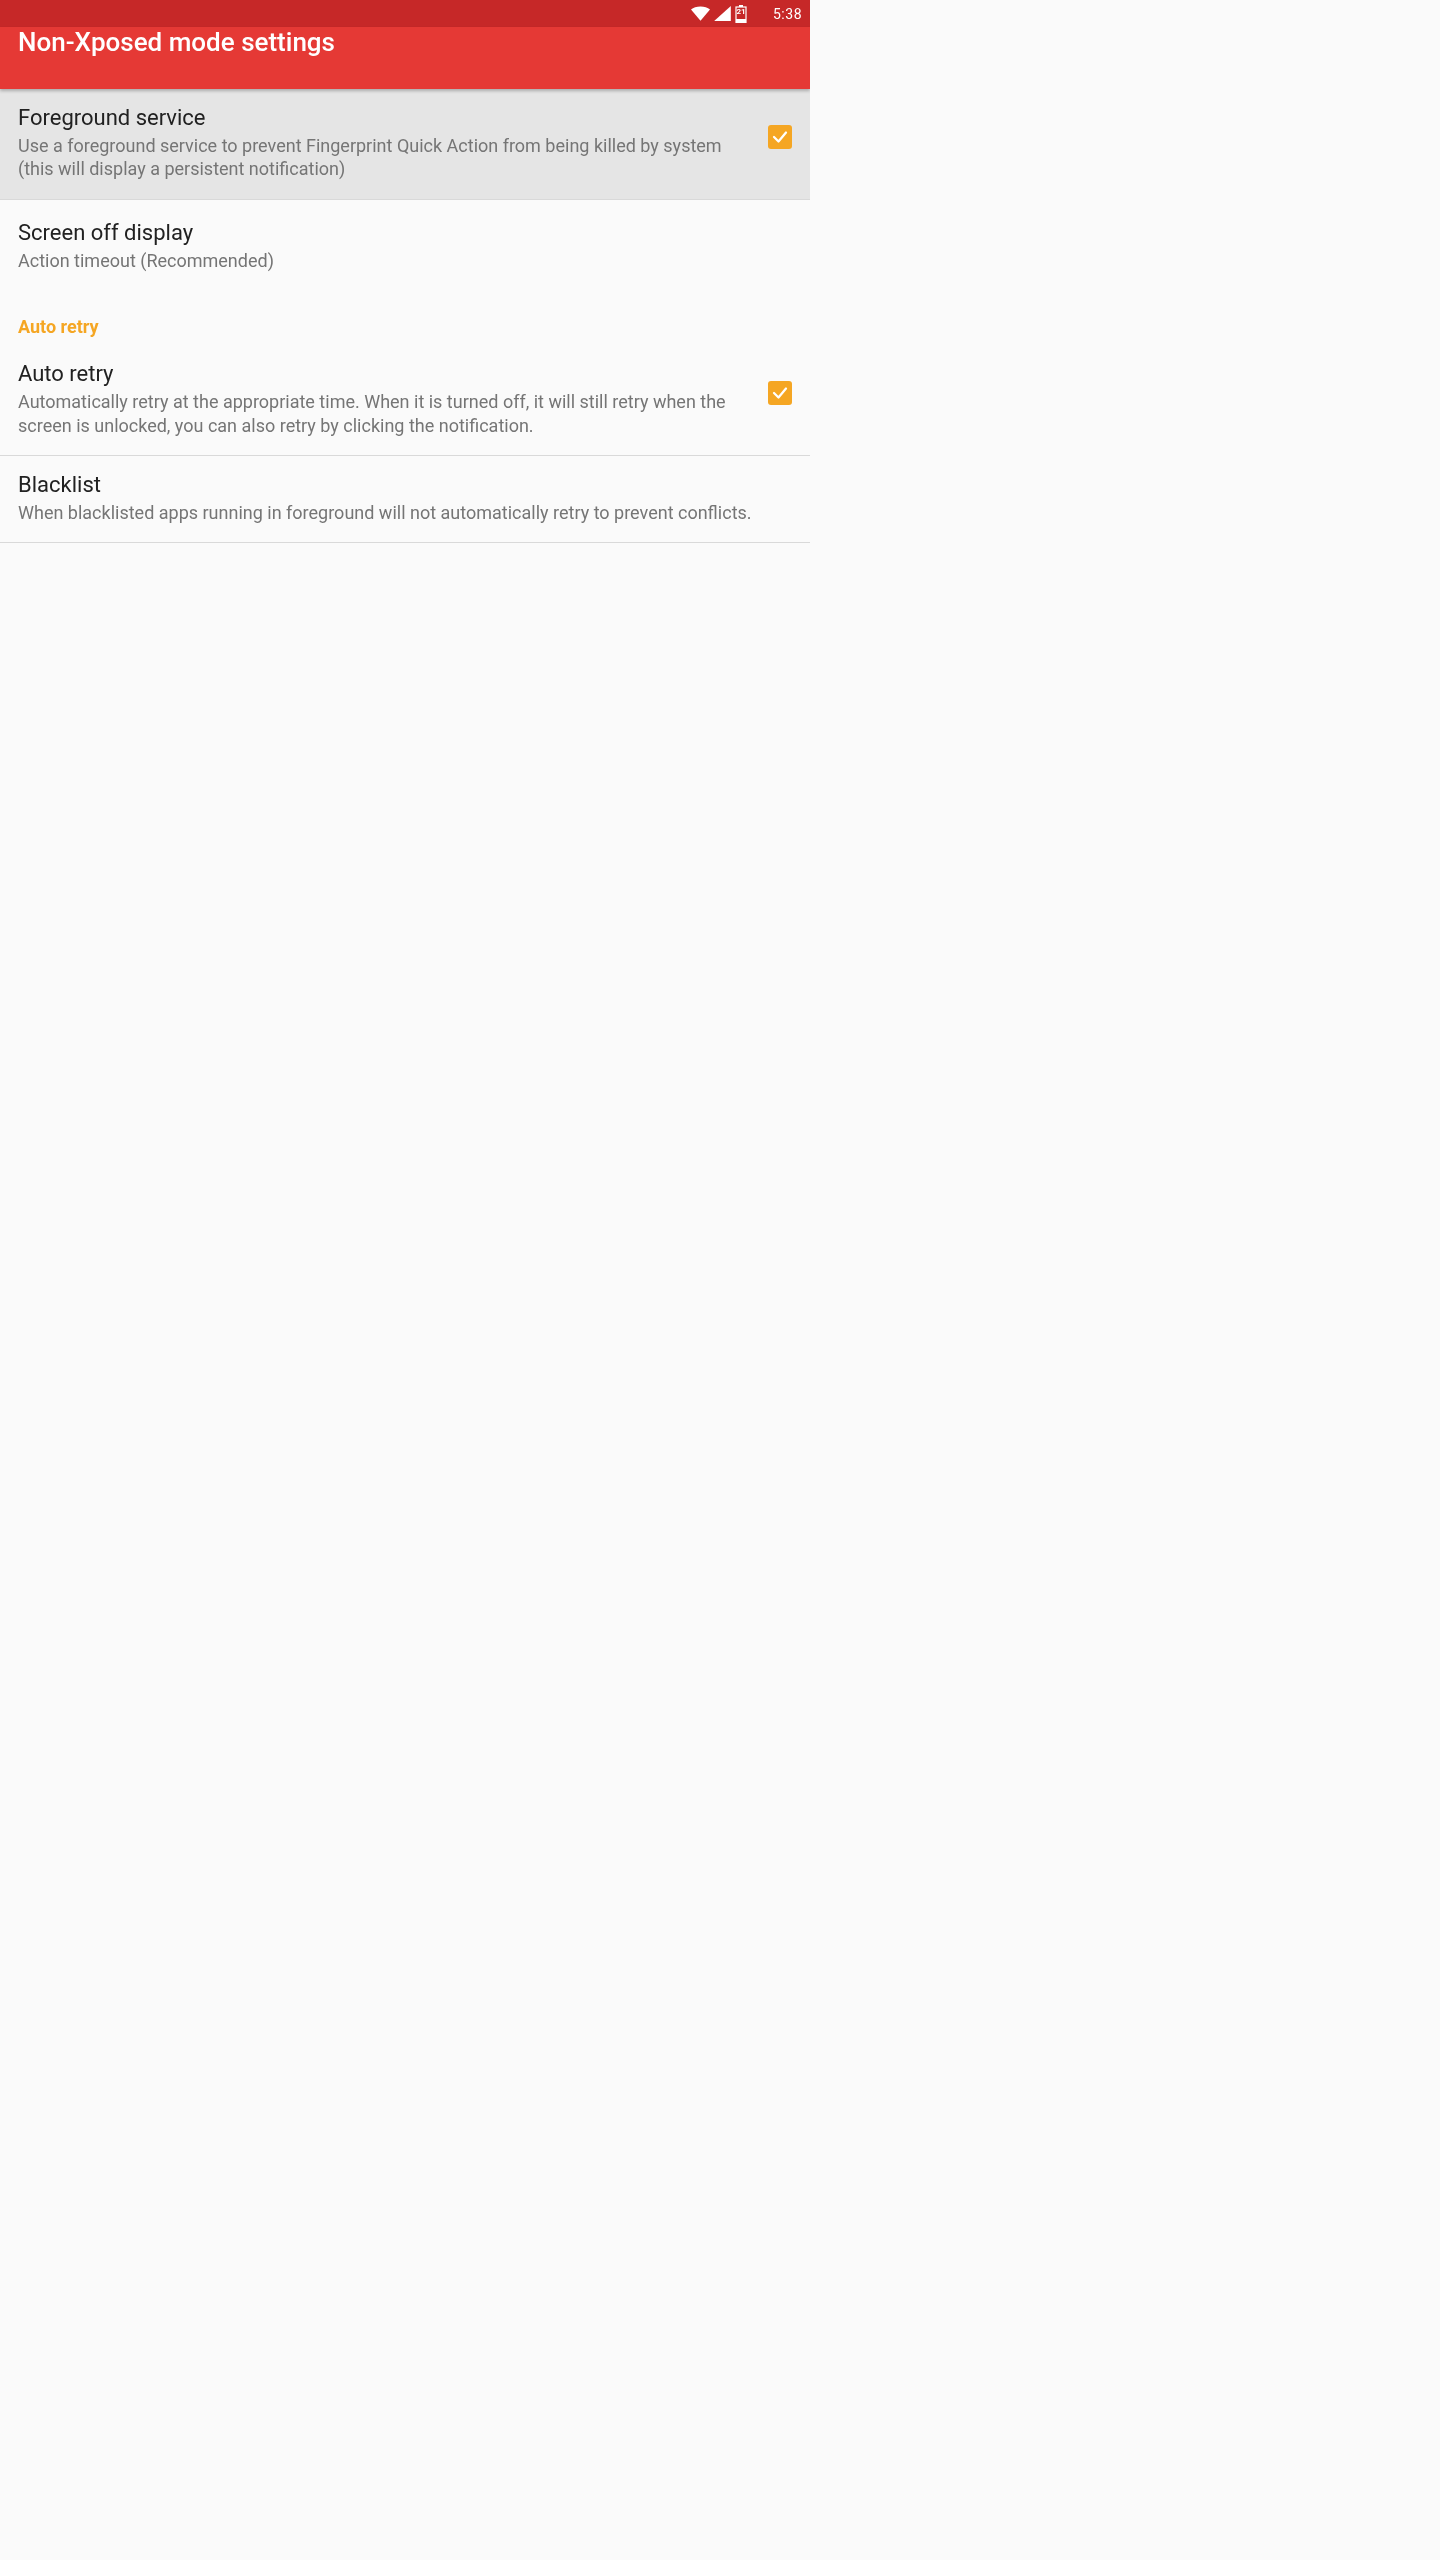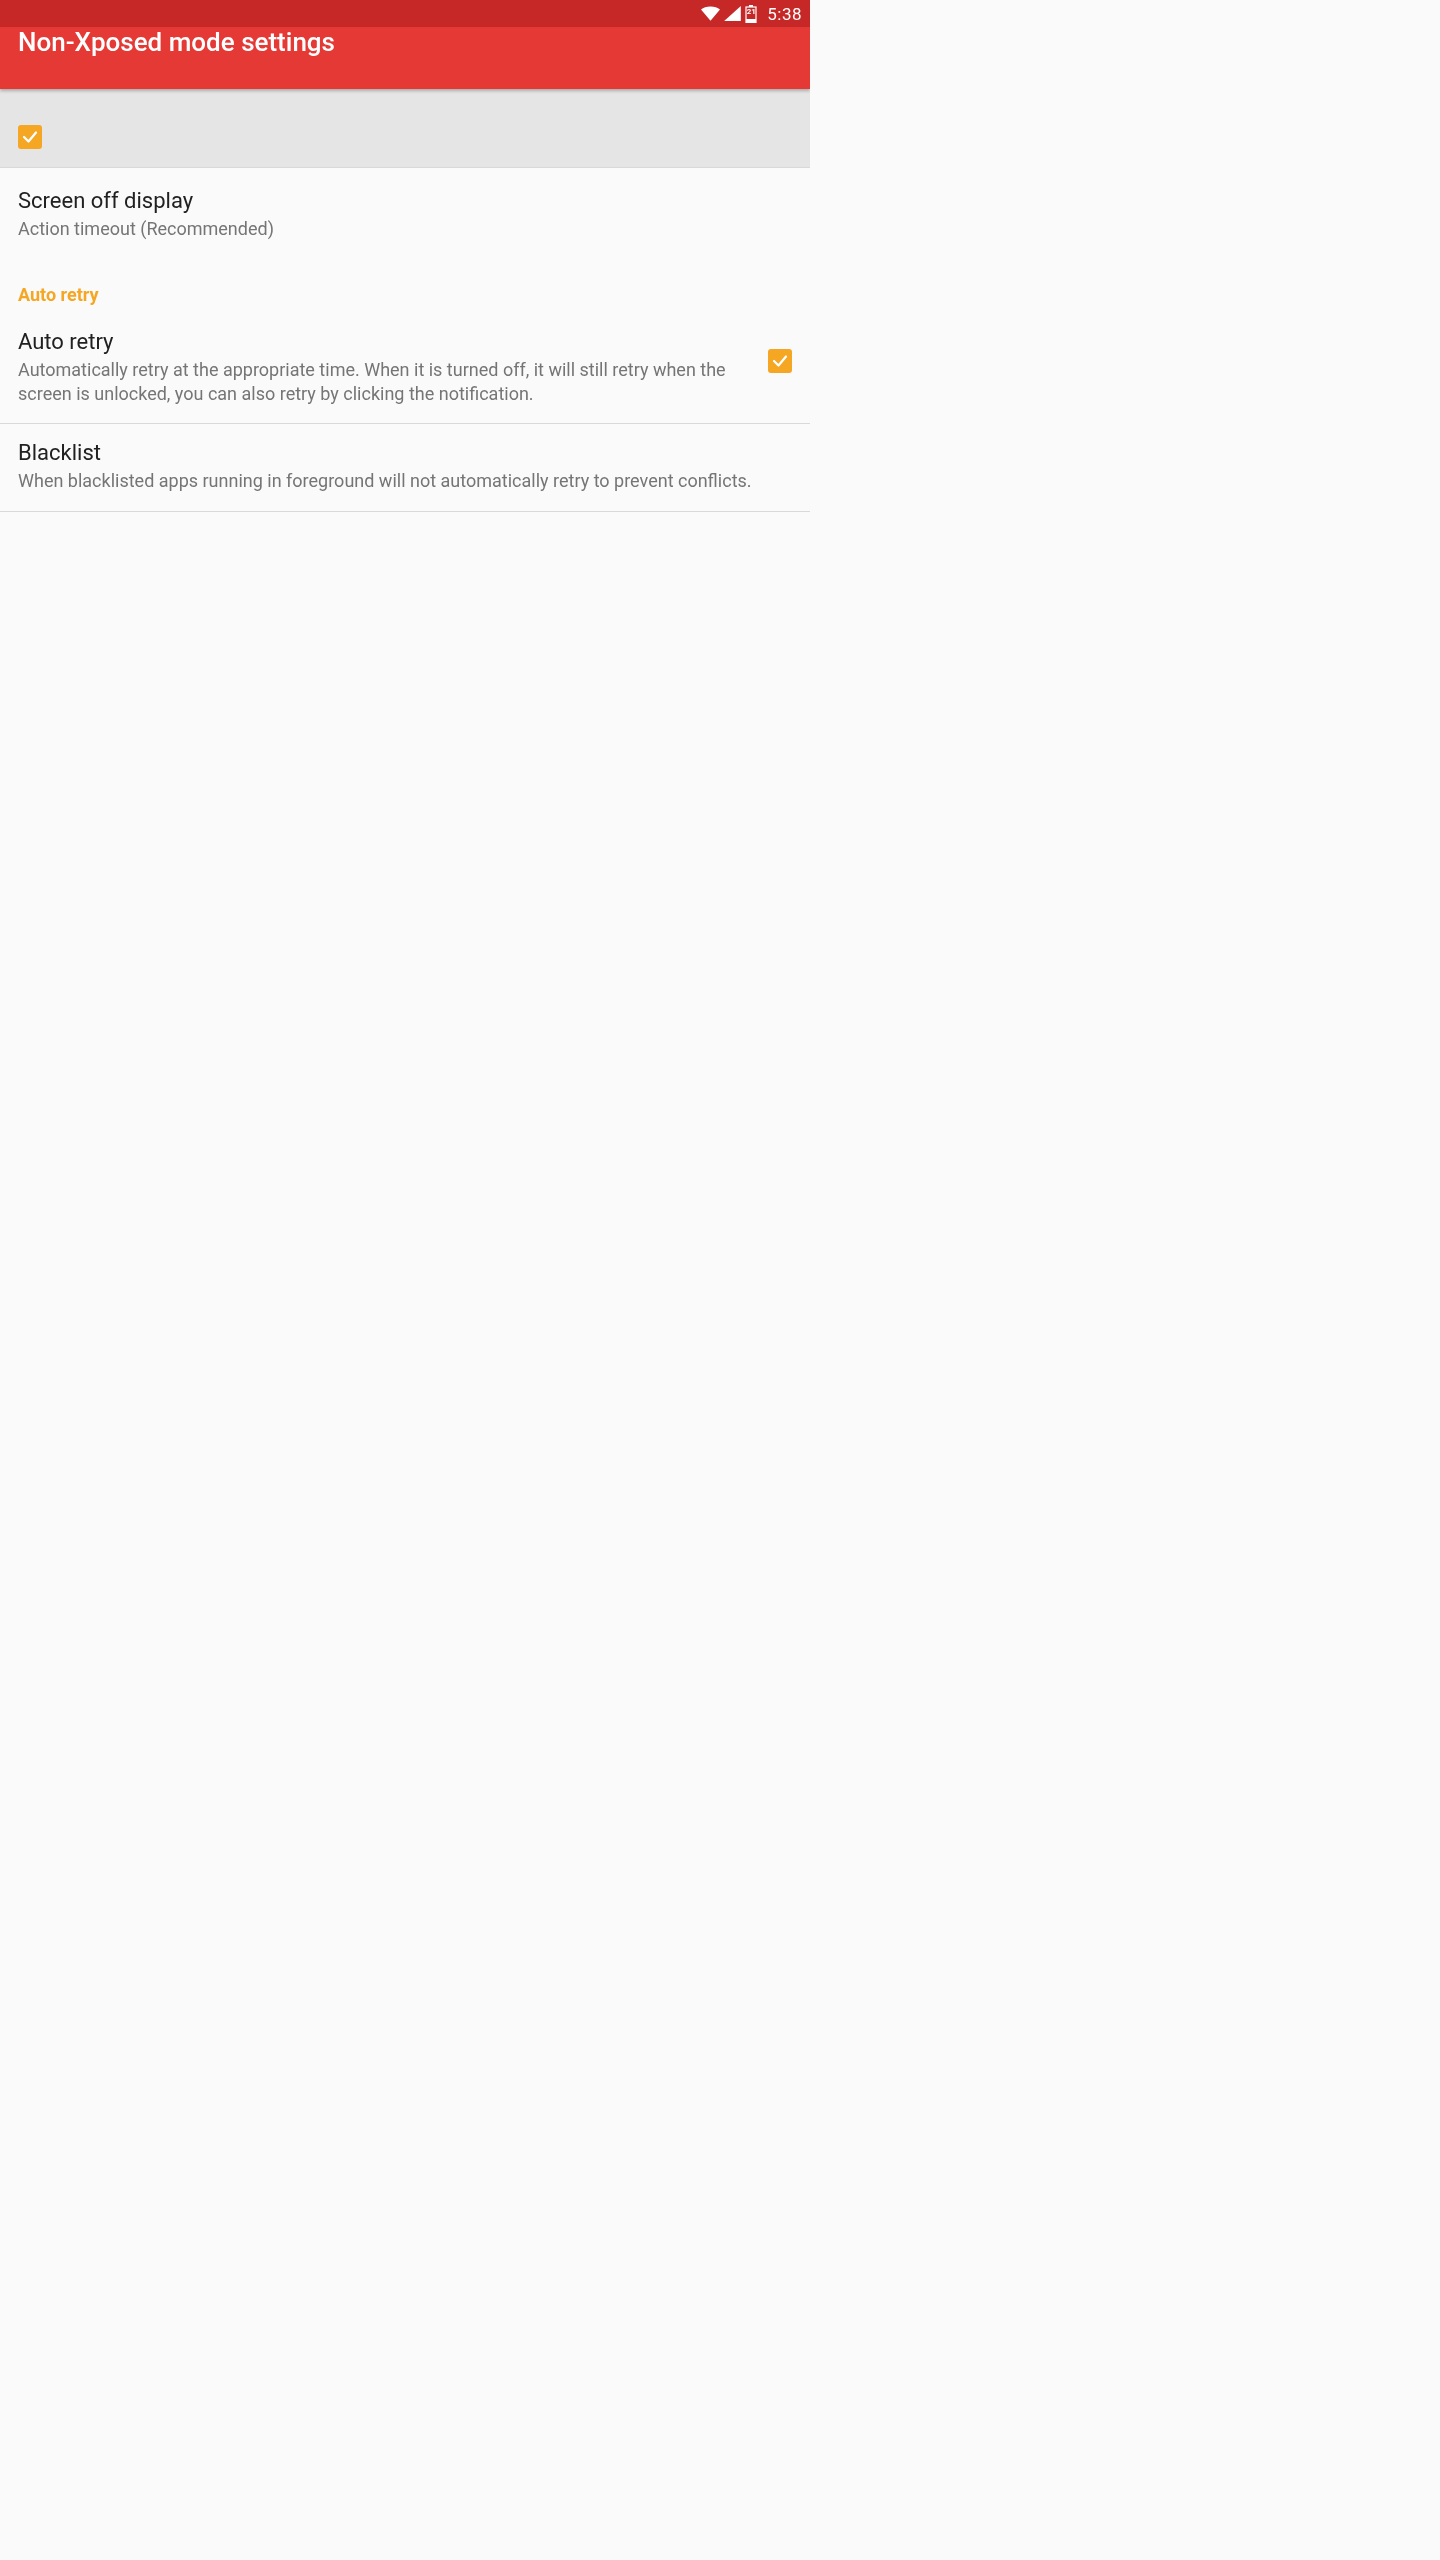--- a/index.html
+++ b/index.html
@@ -1,21 +1,21 @@
 <!DOCTYPE html>
 <html><head>
 <meta charset="utf-8">
 <style>
   * { margin: 0; padding: 0; box-sizing: border-box; }
   html, body { width: 810px; height: 1440px; font-family: Roboto, "Helvetica Neue", Arial, sans-serif; background: #fafafa; overflow: hidden; }
   .screen { width: 810px; height: 1620px; display: flex; flex-direction: column; position: relative; background: #e5e5e5; }
 
   
   .status-bar { height: 27px; background: #c62828; display: flex; align-items: center; justify-content: flex-end; padding: 0 8px; gap: 4px; color: #fff; }
-  .status-bar .time { font-size: 17px; letter-spacing: 0.5px; margin-left: 6px; }
+  .status-bar .time { font-size: 14px; letter-spacing: 0.5px; margin-left: 22px; }
   .status-bar svg { display: block; }
 
   
   .app-bar { height: 62px; background: #e53935; display: flex; padding: 0 18px; box-shadow: 0 2px 3px rgba(0,0,0,0.25); position: relative; z-index: 2; }
   .app-bar-title { color: #fff; font-size: 26px; font-weight: 500; }
 
   
   .content { flex: 1; overflow-y: auto; background: #fafafa; }
 
   .pref { padding: 16px 18px 18px 18px; display: flex; align-items: flex-start; gap: 12px; }
@@ -63,20 +63,24 @@
     <span class="time">5:38</span>
   </div>
 
   <div class="app-bar">
     <div class="app-bar-title">Non-Xposed mode settings</div>
   </div>
 
   <div class="content">
 
     <div class="pref checked-bg">
+      <div class="pref-text">
+        <div class="pref-title">Foreground service</div>
+        <div class="pref-summary">Use a foreground service to prevent Fingerprint Quick Action from being killed by system (this will display a persistent notification)</div>
+      </div>
       <div class="checkbox">
         <span>
           <svg width="18" height="18" viewBox="0 0 24 24">
               <path d="M4 12 L10 18 L20 6" stroke="#fff" stroke-width="3" fill="none" stroke-linecap="round" stroke-linejoin="round"></path>
             </svg>
         </span>
       </div>
     </div>
     <div class="pref-divider"></div>
 

